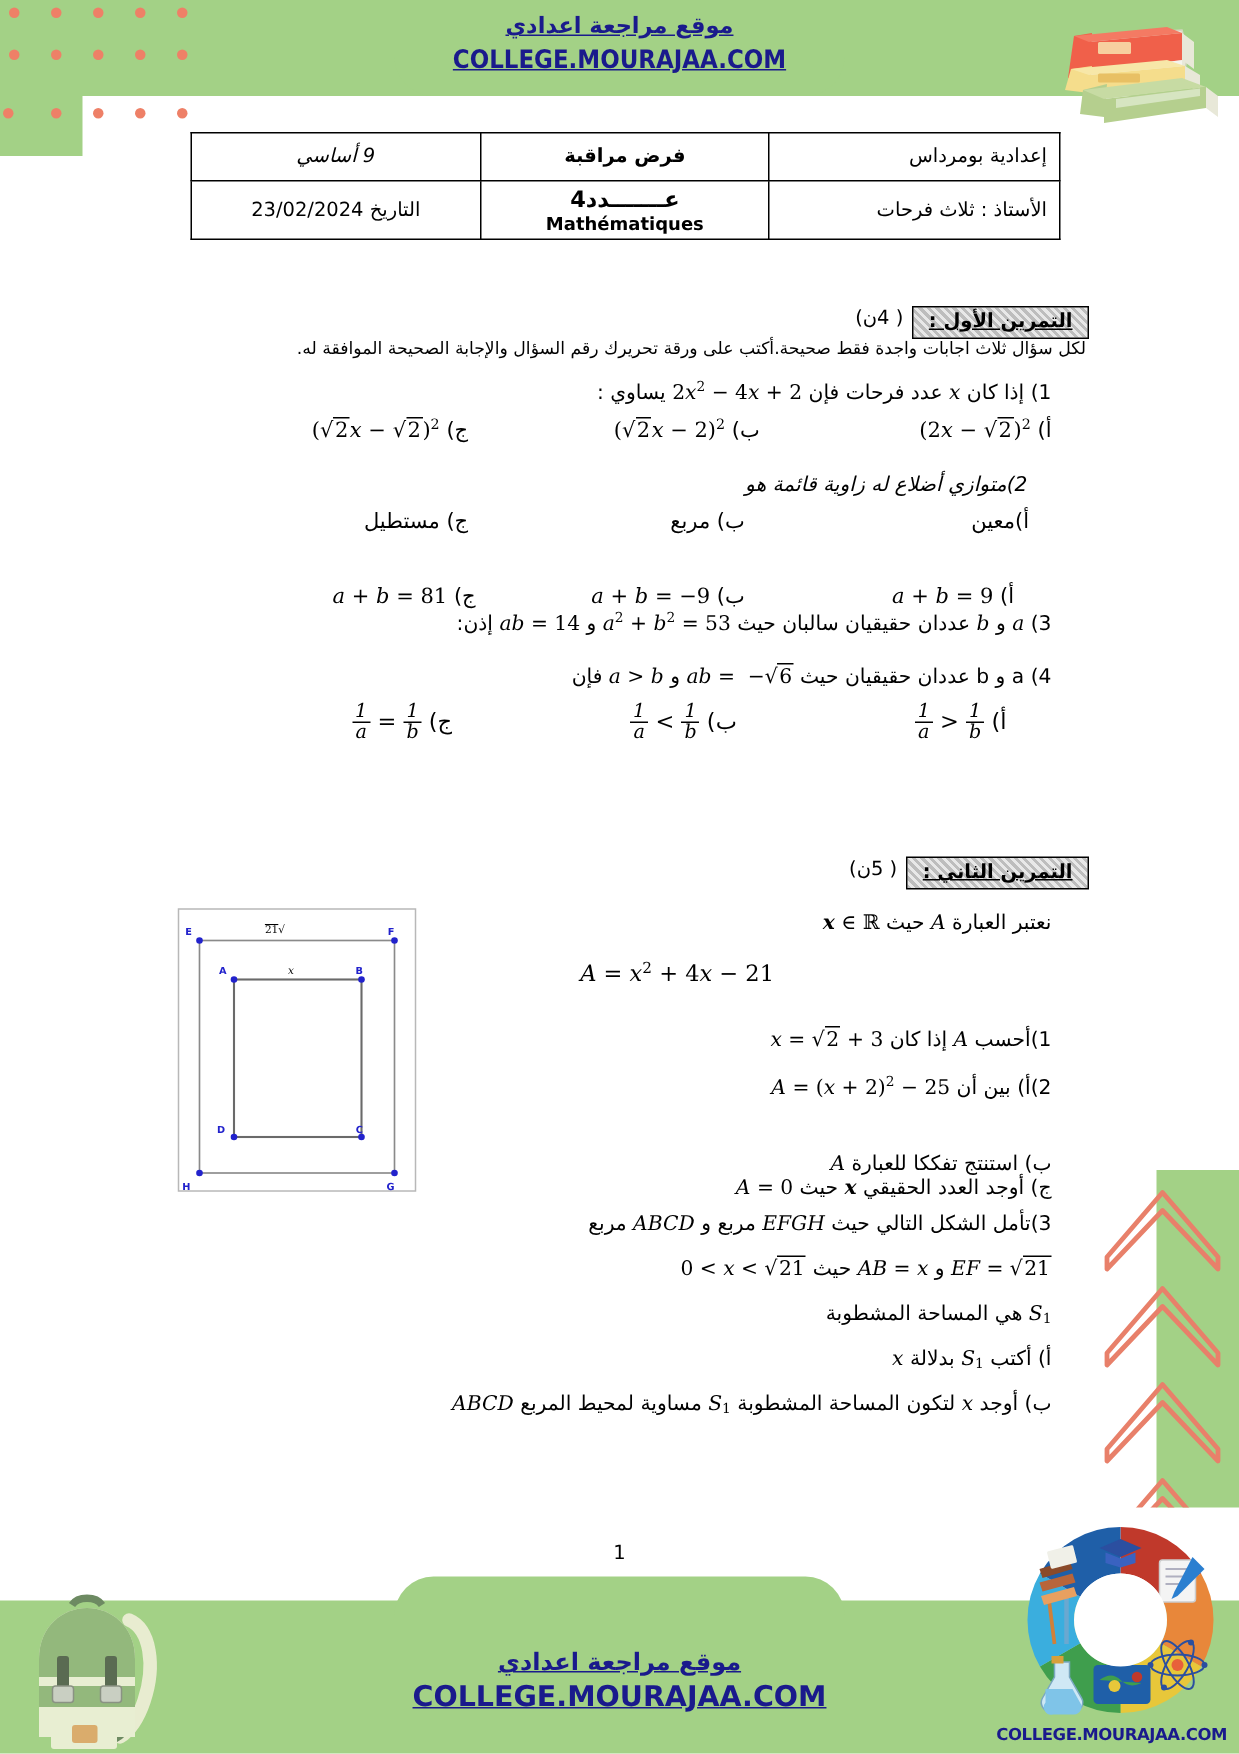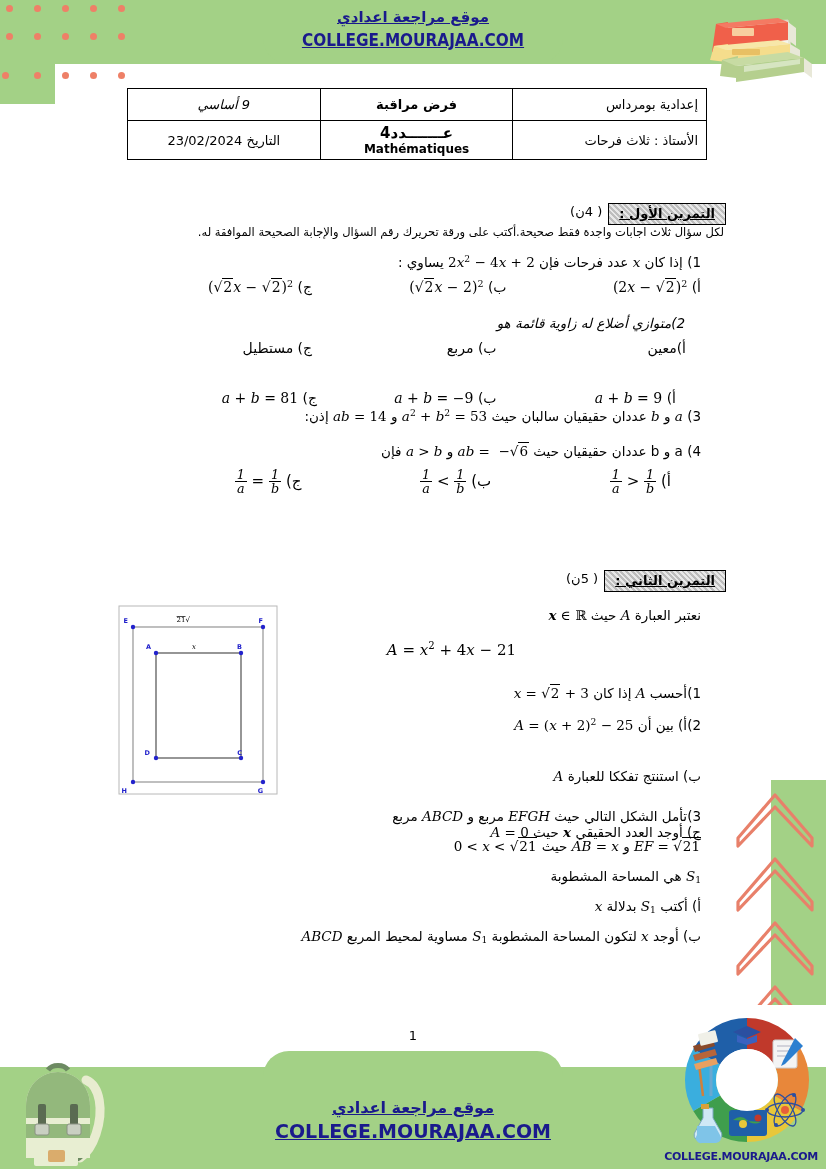--- a/index.html
+++ b/index.html
@@ -326,21 +326,21 @@
 
 <div class="line" style="top:716px; right:125px;">
   <span>2)</span><span>أ)</span>
   بين أن <span class="mathup" dir="ltr"><i>A</i> = (<i>x</i> + 2)<sup class="sq">2</sup> − 25</span>
 </div>
 
 <div class="line" style="top:750px; right:125px;margin-top:18px;">
   <span>ب)</span> استنتج تفككا للعبارة <span class="math">A</span>
 </div>
 
-<div class="line" style="top:824px; right:125px;">
+<div class="line" style="top:784px; right:125px;">
   <span>ج)</span> أوجد العدد الحقيقي <b class="math">x</b> حيث <span class="mathup" dir="ltr"><i>A</i> = 0</span>
 </div>
 
 <div class="line" style="top:808px; right:125px;">
   <span>3)</span>تأمل الشكل التالي حيث <span class="math">EFGH</span> مربع و <span class="math">ABCD</span> مربع
 </div>
 
 <div class="line" style="top:838px; right:125px;">
   <span class="mathup" dir="ltr"><i>EF</i> = <span class="rad">√<span class="bar">21</span></span></span> و
   <span class="mathup" dir="ltr"><i>AB</i> = <i>x</i></span> حيث

